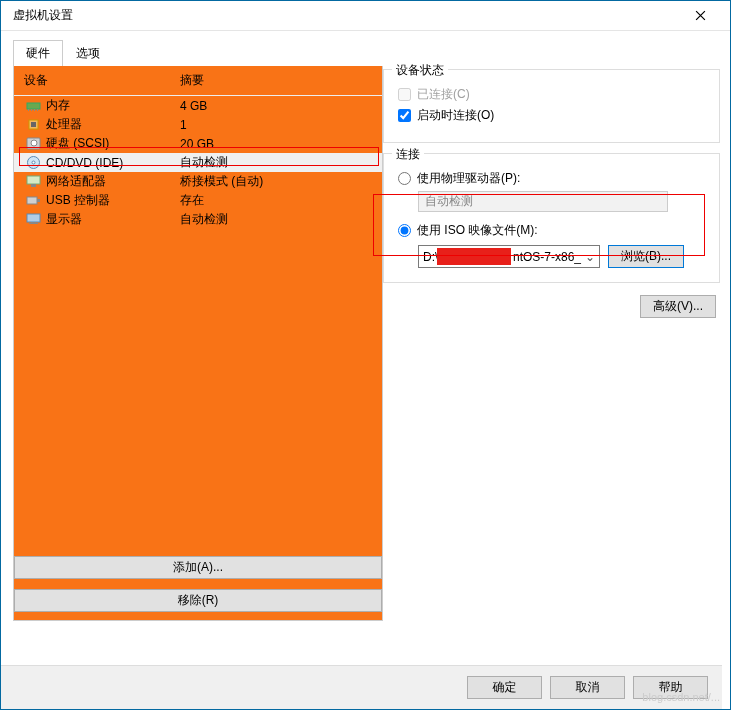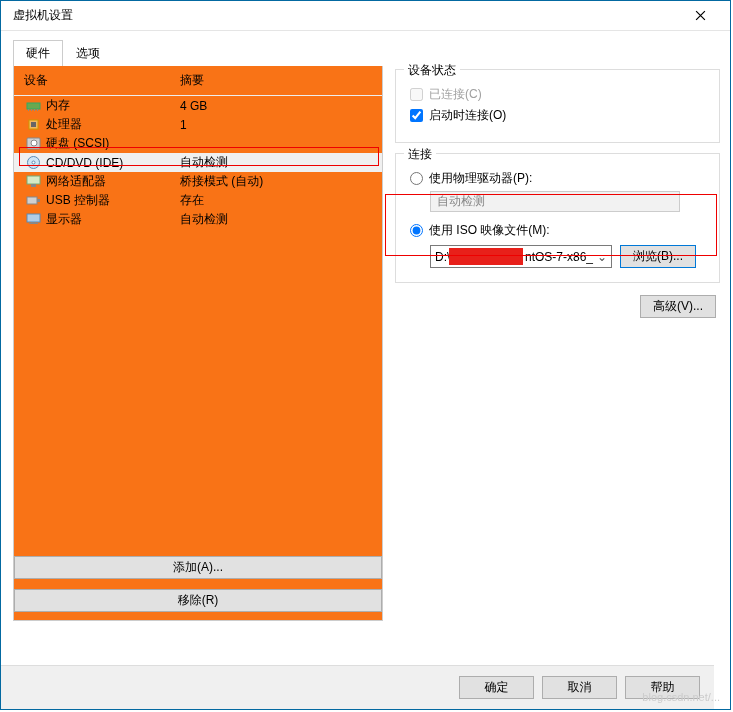--- a/index.html
+++ b/index.html
@@ -2,21 +2,21 @@
 <html><head>
 <meta charset="utf-8">
 <style>
 * { box-sizing: border-box; font-family: "Microsoft YaHei", "Segoe UI", sans-serif; font-size: 12px; }
 body { margin: 0; background: #fff; width: 733px; height: 712px; overflow: hidden; }
 .window { width: 731px; height: 710px; border: 1px solid #0369a1; background: #fff; position: relative; }
 .titlebar { height: 30px; display: flex; align-items: center; justify-content: space-between; padding: 0 10px 0 12px; border-bottom: 1px solid #e5e5e5; }
 .titlebar .title { font-size: 12px; }
 .close-btn { width: 40px; height: 28px; display: flex; align-items: center; justify-content: center; cursor: pointer; }
 .close-btn svg { width: 11px; height: 11px; }
-.content { display: flex; padding: 8px 10px 0 12px; gap: 12px; }
+.content { display: flex; padding: 8px 10px 0 12px; }
 .left-panel { width: 370px; }
 .tabs { display: flex; border-bottom: 1px solid #ccc; }
 .tab { padding: 4px 12px; border: 1px solid transparent; border-bottom: none; cursor: pointer; position: relative; top: 1px; background: #fff; }
 .tab.active { border-color: #ccc; border-bottom: 1px solid #fff; }
 .hw-list { border: 1px solid #ccc; border-top: none; height: 555px; position: relative; background: #f97316; margin-top: -1px; }
 .hw-header { display: flex; padding: 6px 8px 6px 10px; border-bottom: 1px solid #eee; font-weight: 400; }
 .col-dev { width: 156px; }
 .col-sum { flex: 1; }
 .hw-row { display: flex; align-items: center; padding: 2px 8px 2px 10px; height: 19px; cursor: default; }
 .hw-row .icon { width: 18px; height: 15px; display: inline-flex; align-items: center; justify-content: center; margin-right: 4px; }
@@ -36,21 +36,21 @@
 .dropdown { width: 250px; height: 21px; border: 1px solid #ccc; background: #f0f0f0; padding: 0 6px; display: flex; align-items: center; color: #888; margin-left: 20px; margin-top: 4px; position: relative; }
 .dropdown.disabled { background: #f2f2f2; }
 .iso-row { display: flex; align-items: center; margin-left: 20px; margin-top: 6px; gap: 8px; }
 .combo { width: 182px; height: 23px; border: 1px solid #7a7a7a; display: flex; align-items: center; padding: 0 4px; position: relative; background: #fff; }
 .combo .redact { position: absolute; left: 18px; top: 2px; width: 74px; height: 17px; background: #e8201a; }
 .combo .txt-left { position: absolute; left: 4px; }
 .combo .txt-right { position: absolute; right: 18px; }
 .combo .arrow { position: absolute; right: 2px; width: 14px; text-align: center; color: #555; }
 .red-box-2 { position: absolute; left: -10px; top: 155px; width: 332px; height: 62px; border: 1px solid #e00; pointer-events: none; }
 .adv-row { display: flex; justify-content: flex-end; margin-top: 12px; padding-right: 4px; }
-.footer { position: absolute; bottom: 0; left: 0; right: 16px; height: 44px; background: #f0f0f0; border-top: 1px solid #ddd; display: flex; align-items: center; justify-content: flex-end; padding-right: 14px; gap: 8px; }
+.footer { position: absolute; bottom: 0; left: 0; right: 8px; height: 44px; background: #f0f0f0; border-top: 1px solid #ddd; display: flex; align-items: center; justify-content: flex-end; padding-right: 14px; gap: 8px; }
 .watermark { position: absolute; right: 10px; bottom: 6px; color: #ccc; font-size: 11px; pointer-events: none; }
 </style>
 </head>
 <body>
 
 <div class="window">
   <div class="titlebar">
     <span class="title">虚拟机设置</span>
     <div class="close-btn">
       <svg viewBox="0 0 10 10">
@@ -95,20 +95,21 @@
               <span class="sum">1</span>
             </div>
             <div class="hw-row">
               <span class="icon">
                 <svg width="15" height="13">
                   <rect x="1" y="1" width="13" height="11" rx="1" fill="#d0d0d0" stroke="#888"></rect>
                   <circle cx="8" cy="6" r="3" fill="#fff" stroke="#888"></circle>
                 </svg>
               </span>
               <span class="dev">硬盘 (SCSI)</span>
+              <span class="sum">20 GB</span>
             </div>
             <div class="hw-row sel">
               <span class="icon">
                 <svg width="15" height="15">
                   <circle cx="7.5" cy="7.5" r="6" fill="#cfe6f7" stroke="#5b8ab3"></circle>
                   <circle cx="7.5" cy="7.5" r="1.5" fill="#fff" stroke="#5b8ab3"></circle>
                 </svg>
               </span>
               <span class="dev">CD/DVD (IDE)</span>
               <span class="sum">自动检测</span>

